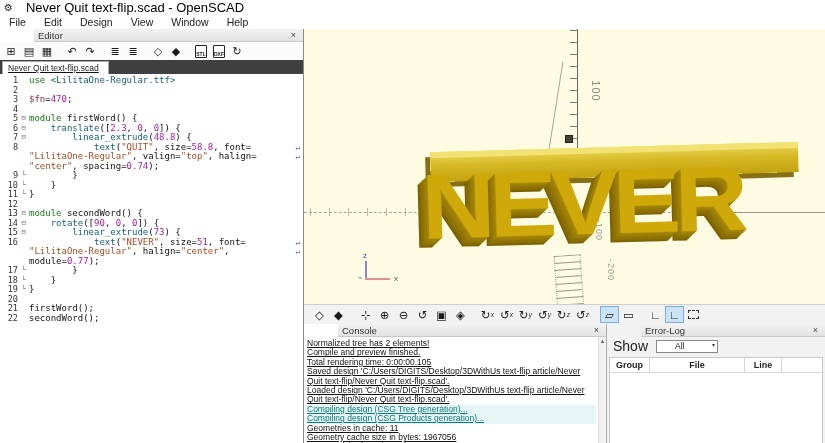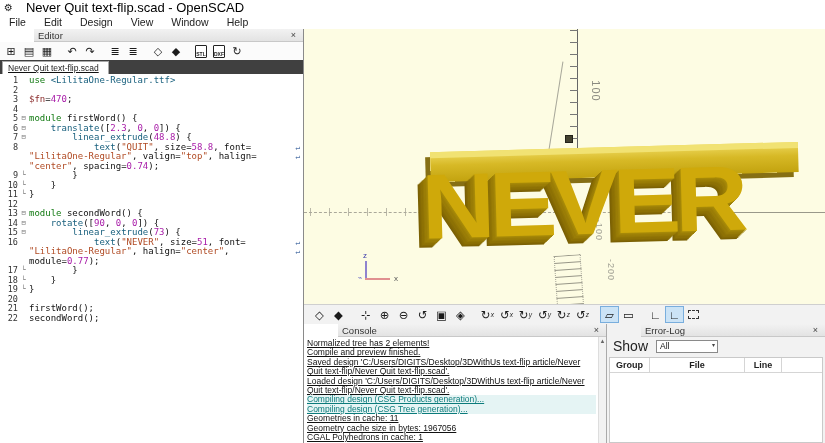--- a/index.html
+++ b/index.html
@@ -113,21 +113,21 @@
           padding:2px 10px 0 3px; }
   .cline { word-wrap:break-word;text-decoration:underline; }
   .cline.action { color:#0b7b7b; background:rgba(0,150,150,.10); }
   #cscroll { position:absolute; right:0; top:0; width:8px; height:100%; background:#f2f2f2; border-left:1px solid #ddd;
              font-size:6px; color:#666; text-align:center; line-height:8px; }
 
   #errorlog { flex:1; display:flex; flex-direction:column; background:#f2f2f2; }
   #showrow { height:18px; display:flex; align-items:center; padding-left:6px; flex:0 0 auto; }
   #showrow .lbl { font-size:14px; color:#222; margin-right:8px; }
   #showsel { width:62px; height:13px; background:#fff; border:1px solid #8a8a8a; font-size:8.5px; color:#111;
-             display:flex; align-items:flex-start; padding-left:3px; }
+             display:flex; align-items:flex-start; padding-left:18px; }
   #showsel .arr { margin-left:auto; font-size:6px; color:#444; padding-right:2px; }
   #eltable { flex:1; margin:2px 2px 0 2px; background:#fff; border:1px solid #c9c9c9; display:flex; flex-direction:column; }
   #elhead { height:15px; display:flex; border-bottom:1px solid #d5d5d5; font-size:9px; font-weight:bold; color:#222; }
   #elhead .col { display:flex; align-items:center; justify-content:center; border-right:1px solid #d5d5d5; }
   #elhead .c0 { width:40px; } #elhead .c1 { width:95px; } #elhead .c2 { width:37px; } #elhead .c3 { flex:1; border-right:none; }
   #elbody { flex:1; background:#fff; }
 </style>
 </head>
 <body>
 
@@ -436,24 +436,25 @@
             <span>Console</span>
             <span class="sp"></span>
             <span class="x">×</span>
           </div>
           <div id="clog">
             <div id="cscroll">
               <span>▲</span>
             </div>
           <div class="cline info">Normalized tree has 2 elements!</div>
               <div class="cline info">Compile and preview finished.</div>
+              <div class="cline info">Total rendering time: 0:00:00.105</div>
               <div class="cline info">Saved design 'C:/Users/DIGITS/Desktop/3DWithUs text-flip article/Never Quit text-flip/Never Quit text-flip.scad'.</div>
               <div class="cline info">Loaded design 'C:/Users/DIGITS/Desktop/3DWithUs text-flip article/Never Quit text-flip/Never Quit text-flip.scad'.</div>
+              <div class="cline action">Compiling design (CSG Tree generation)...</div>
               <div class="cline action">Compiling design (CSG Products generation)...</div>
-              <div class="cline action">Compiling design (CSG Tree generation)...</div>
               <div class="cline info">Geometries in cache: 11</div>
               <div class="cline info">Geometry cache size in bytes: 1967056</div>
               <div class="cline info">CGAL Polyhedrons in cache: 1</div>
             </div>
         </div>
 
         <div id="errorlog">
           <div class="phead">
             <span>Error-Log</span>
             <span class="sp"></span>

